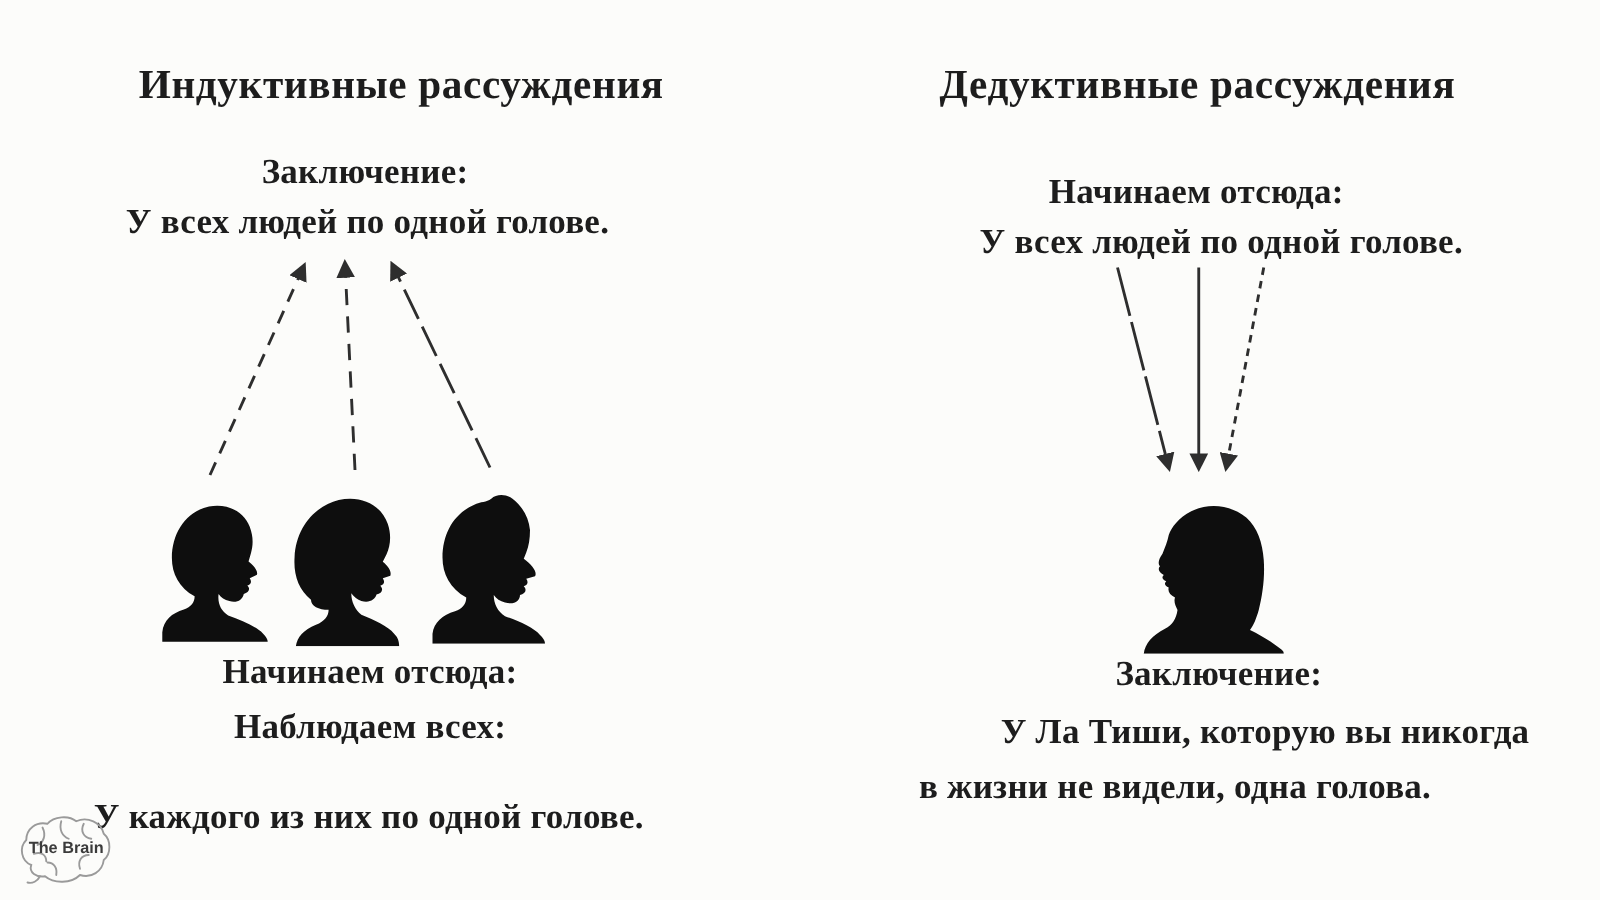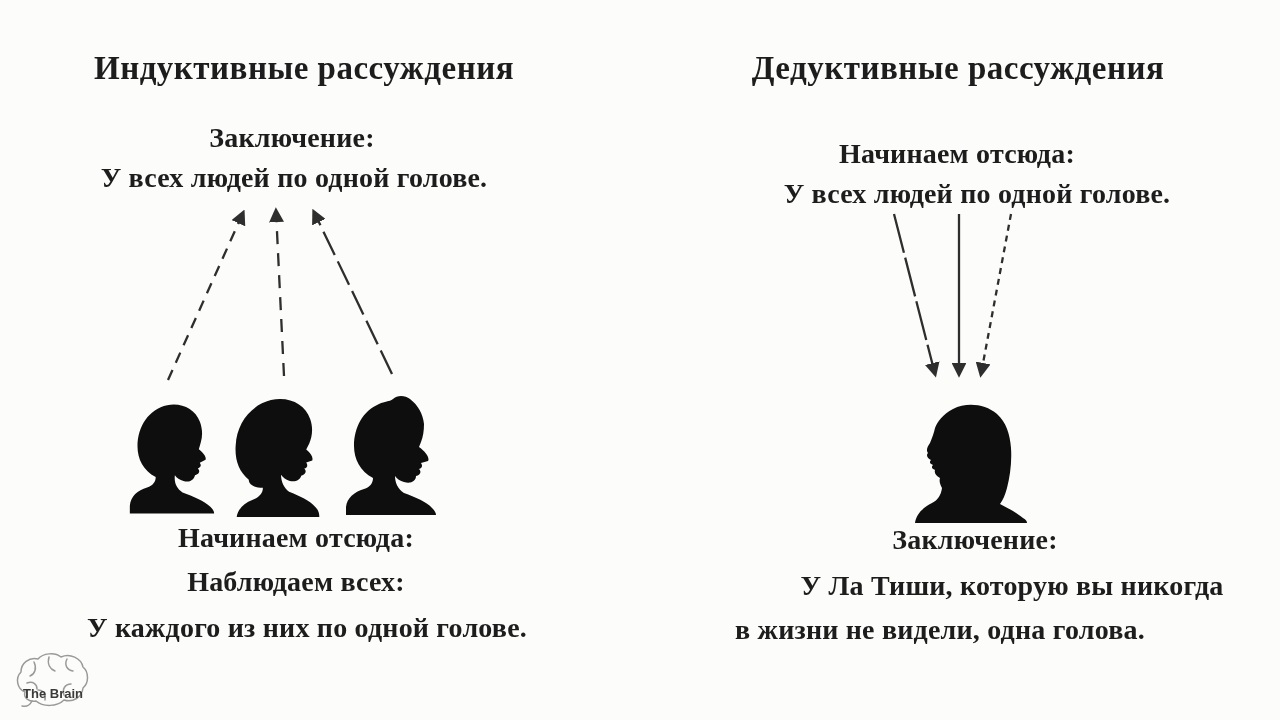--- a/index.html
+++ b/index.html
@@ -12,37 +12,37 @@
     background:var(--bg);
     color:var(--ink);
     font-family:"Liberation Serif","DejaVu Serif",serif;
   }
   .t{position:absolute; transform:translateX(-50%); white-space:nowrap; font-weight:bold; line-height:1;}
   .title{font-size:33px; letter-spacing:0.5px;}
   .body{font-size:28px; letter-spacing:0.2px;}
   svg.abs{position:absolute; display:block;}
   .logo{position:absolute; left:12px; top:650px; width:82px; height:64px;}
   .logo .label{
-    position:absolute; left:50%; top:36px; transform:translateX(-50%);
+    position:absolute; left:50%; top:20px; transform:translateX(-50%);
     font-family:"Liberation Sans","DejaVu Sans",sans-serif;
     font-weight:bold; font-size:13px; color:var(--logo-text); white-space:nowrap;
   }
 </style>
 </head>
 <body>
 
 <div class="canvas">
 
   <section>
-    <div class="t title" style="left:304px; top:52px;">Индуктивные рассуждения</div>
+    <div class="t title" style="left:321px; top:52px;">Индуктивные рассуждения</div>
     <div class="t body" style="left:292px; top:124px;">Заключение:</div>
     <div class="t body" style="left:294px; top:164px;">У всех людей по одной голове.</div>
     <div class="t body" style="left:296px; top:524px;">Начинаем отсюда:</div>
     <div class="t body" style="left:296px; top:568px;">Наблюдаем всех:</div>
-    <div class="t body" style="left:295px; top:614px;margin-left:12px;">У каждого из них по одной голове.</div>
+    <div class="t body" style="left:295px; top:640px;">У каждого из них по одной голове.</div>
   </section>
 
   <section>
     <div class="t title" style="left:946px; top:52px;margin-left:12px;">Дедуктивные рассуждения</div>
     <div class="t body" style="left:957px; top:140px;">Начинаем отсюда:</div>
     <div class="t body" style="left:977px; top:180px;">У всех людей по одной голове.</div>
     <div class="t body" style="left:975px; top:526px;">Заключение:</div>
     <div class="t body" style="left:1012px; top:572px;">У Ла Тиши, которую вы никогда</div>
     <div class="t body" style="left:940px; top:616px;">в жизни не видели, одна голова.</div>
   </section>

